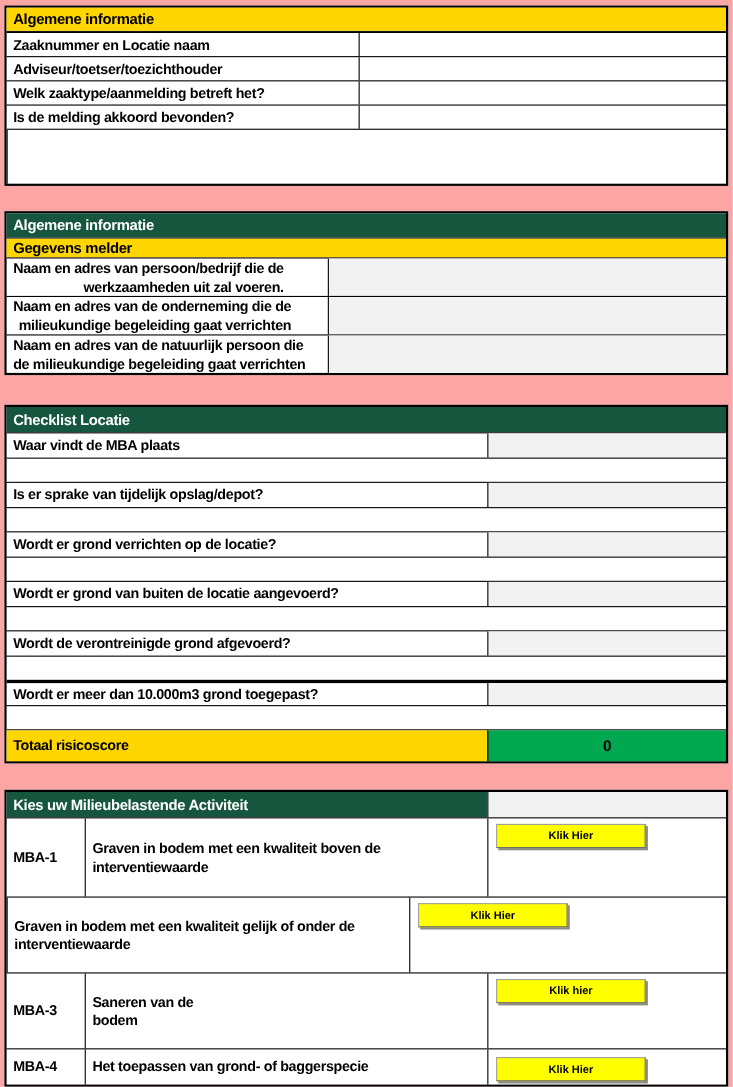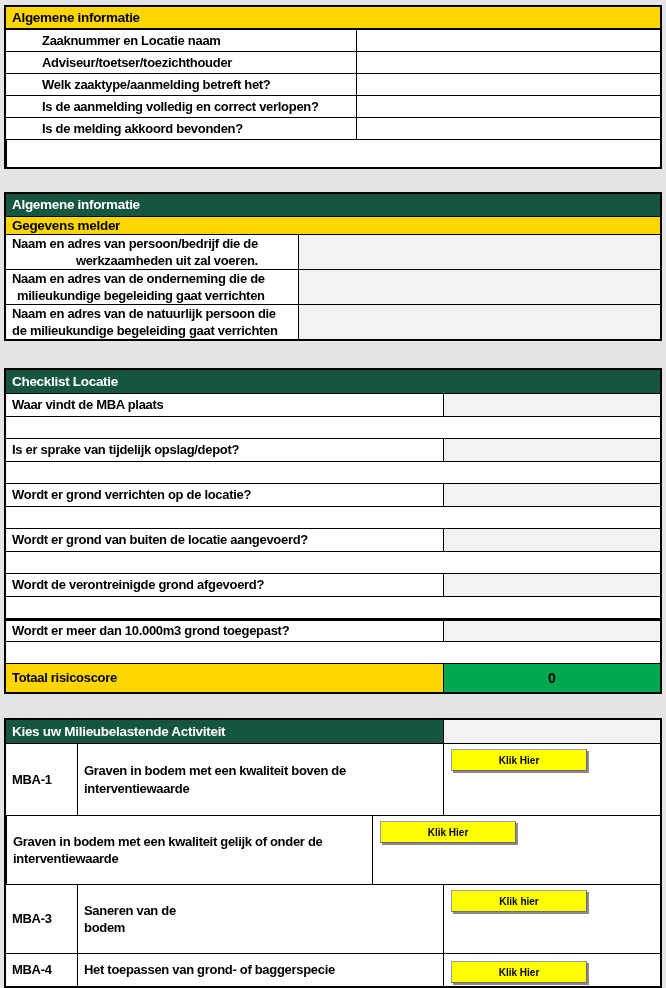--- a/index.html
+++ b/index.html
@@ -1,20 +1,20 @@
 <!DOCTYPE html>
 <html style="--header-green: #17563E; --header-yellow: #FFD600; --score-green: #00A94F; --button-yellow: #FFFF00; --cell-gray: #F2F2F2;"><head>
 <meta charset="utf-8">
 <style>
   html, body { margin:0; padding:0; }
   body {
     width:666px; height:988px; background:#ffffff;
     font-family:"Liberation Sans", sans-serif; color:#000;
   }
-  .sheet { position:relative; width:666px; height:988px; overflow:hidden; background:#e5e5e5; }
+  .sheet { position:relative; width:666px; height:988px; overflow:hidden; background:#fca5a5; }
 
   .tbl {
     position:absolute; left:4px; width:658px; box-sizing:border-box;
     border:2px solid #000; display:flex; flex-direction:column; background:#fff;
   }
   #s1 { top:5px;   height:164px; }
   #s2 { top:192px; height:149px; }
   #s3 { top:368px; height:326px; }
   #s4 { top:718px; height:270px; }
 
@@ -28,21 +28,21 @@
     white-space:pre-line; min-width:0; overflow:hidden;
   }
   .hdr { font-size:13.5px; }
   .hdr-green  { background:var(--header-green,  #17563E); color:#fff; }
   .hdr-yellow { background:var(--header-yellow, #FFD600); color:#000; }
 
   .val  { flex:1 1 auto; border-left:1px solid #000; padding-left:6px; }
   .gray { background:var(--cell-gray, #F2F2F2); }
 
   
-  #s1 .lab { flex:0 0 320px;margin-left:30px; }
+  #s1 .lab { flex:0 0 320px; }
   #s1 .h   { height:22px; border-bottom:1px solid #000; }
   #s1 .r   { height:22px; }
   
   #s2 .lab { flex:0 0 292px; }
   #s2 .h   { height:22px; }
   #s2 .sub { height:18px; }
   #s2 .r   { height:35px;text-align:right; }
   
   #s3 .lab { flex:0 0 437px; }
   #s3 .h   { height:23px; }
@@ -92,24 +92,20 @@
     </div>
     <div class="row r">
       <div class="cell lab">Adviseur/toetser/toezichthouder</div>
       <div class="cell val"></div>
     </div>
     <div class="row r">
       <div class="cell lab">Welk zaaktype/aanmelding betreft het?</div>
       <div class="cell val"></div>
     </div>
     <div class="row r">
-      <div class="cell lab">Is de aanmelding volledig en correct verlopen?</div>
-      <div class="cell val"></div>
-    </div>
-    <div class="row r">
       <div class="cell lab">Is de melding akkoord bevonden?</div>
       <div class="cell val"></div>
     </div>
     <div class="row flexfill">
       <div class="cell val"></div>
     </div>
   </div>
 
   <div class="tbl" id="s2">
     <div class="row h">

